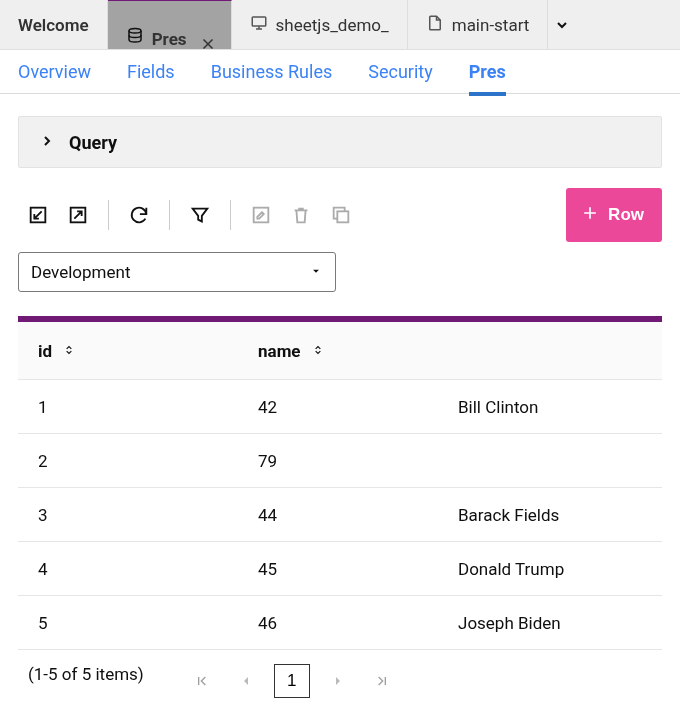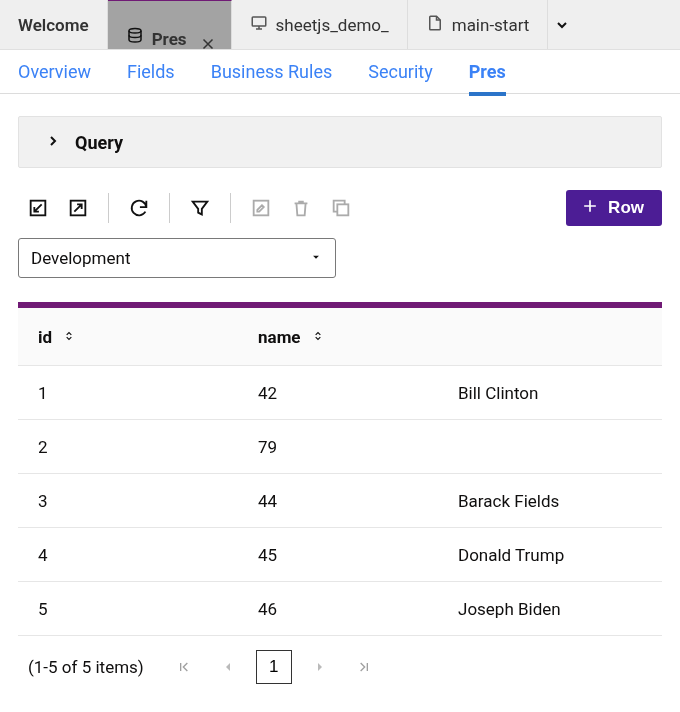--- a/index.html
+++ b/index.html
@@ -64,21 +64,21 @@
   .main { padding: 22px 18px 0 18px; }
 
   .query-panel {
     background: #f1f1f1;
     border: 1px solid #e2e2e2;
     border-radius: 2px;
     height: 52px;
     display: flex;
     align-items: center;
     gap: 14px;
-    padding: 0 26px;
+    padding: 0 20px;
     font-size: 18px;
     font-weight: 700;
     cursor: pointer;
   }
   .query-panel svg { width: 16px; height: 16px; }
 
   .toolbar {
     display: flex;
     align-items: center;
     justify-content: space-between;
@@ -89,22 +89,22 @@
     width: 40px; height: 40px;
     display:flex; align-items:center; justify-content:center;
     cursor:pointer;
   }
   .tool-btn svg { width: 22px; height: 22px; }
   .tool-sep { width:1px; height:30px; background:#ccc; margin: 0 10px; }
   .tool-btn.disabled svg { opacity: 0.35; }
   .tool-btn.disabled { cursor: default; }
 
   .add-row {
-    background:#4c1d95; color:#fff; font-size:17px; font-weight:600;
-    height:36px; padding: 0 18px 0 14px;
+    background:#ec4899; color:#fff; font-size:17px; font-weight:600;
+    height:54px; padding: 0 18px 0 14px;
     display:flex; align-items:center; gap:8px;
     border-radius:3px; cursor:pointer; border:none;
   }
   .add-row svg { width:20px; height:20px; stroke:#fff; }
 
   .env-select {
     margin-top: 10px;
     width: 318px;
     height: 40px;
     border: 1px solid #797979;
@@ -125,21 +125,21 @@
     padding: 0 20px;
     border-bottom: 1px solid #e6e6e6;
   }
   .th-row { height: 58px; background:#fafafa; font-weight:700; font-size:17px; }
   .th { display:flex; align-items:center; gap:10px; cursor:pointer; }
   .th svg { width:14px; height:14px; }
   .td-row { height: 54px; font-size:17px; }
 
   
   .pager {
-    display:flex; align-items:center; 
+    display:flex; gap: 18px;
     padding: 14px 10px 0 10px;
     font-size:17px;
   }
   .page-ctrls { display:flex; align-items:center; gap: 12px; margin-left: 24px; }
   .page-btn {
     width:32px; height:32px; display:flex; align-items:center; justify-content:center;
     cursor:pointer; opacity:0.4;
   }
   .page-btn svg { width:16px; height:16px; }
   .page-input {

